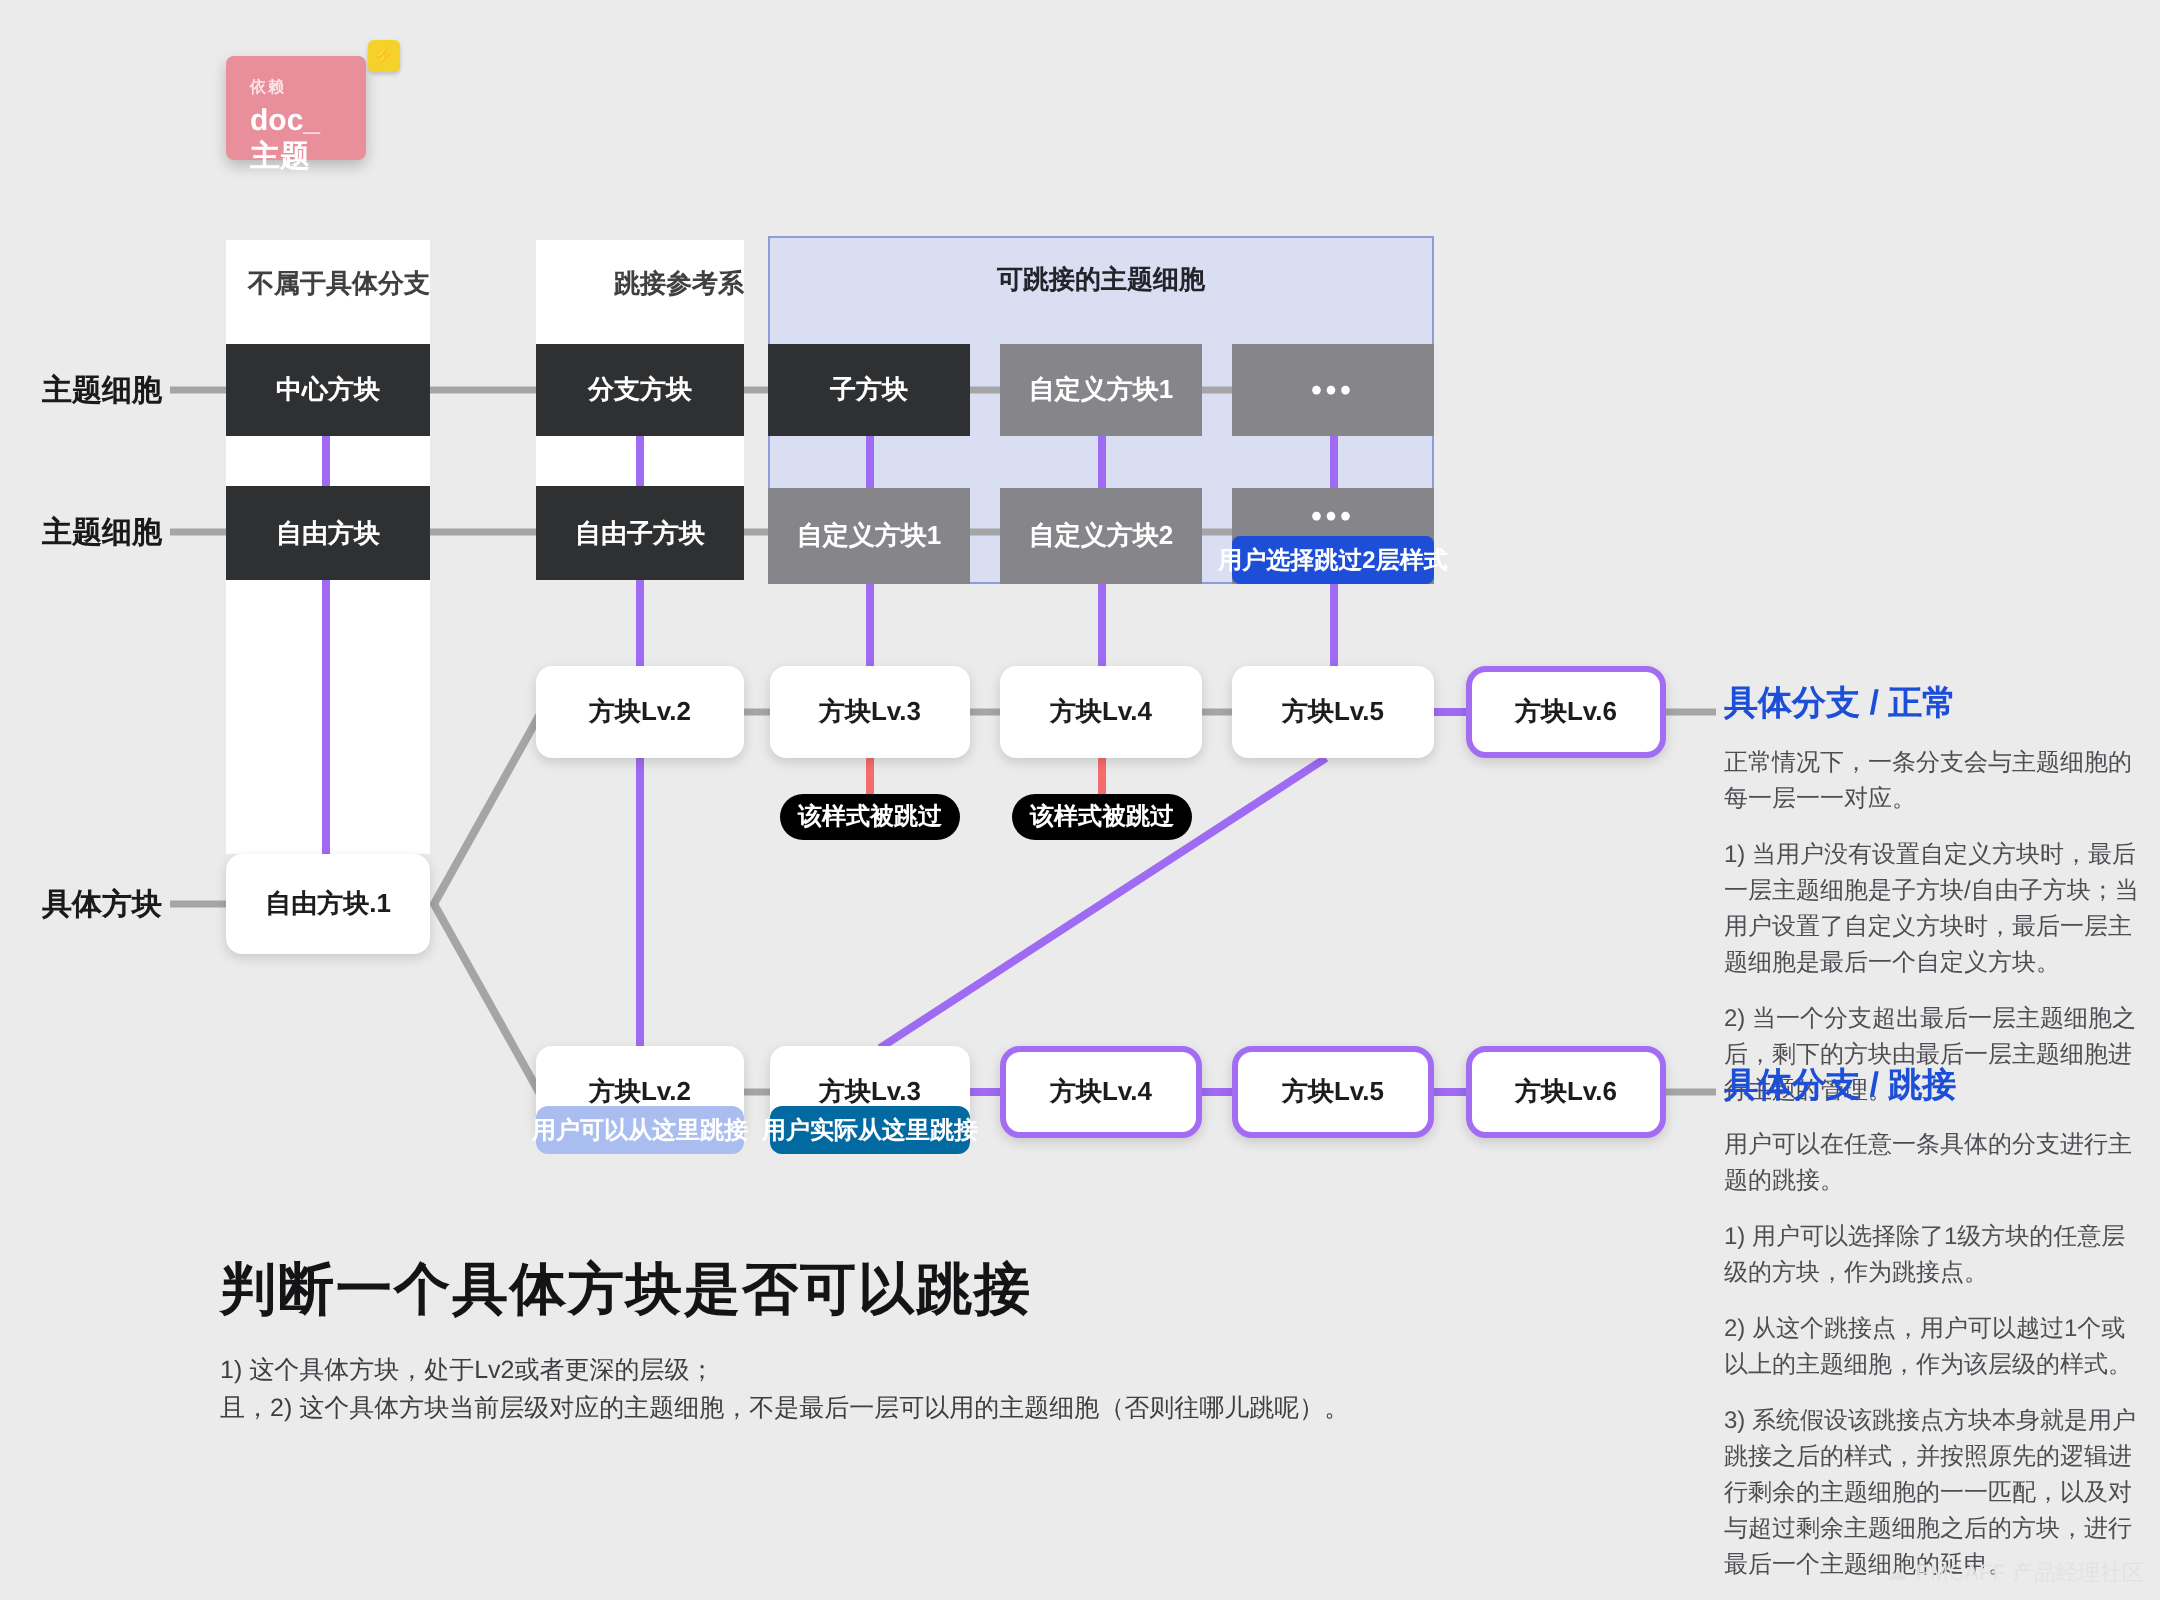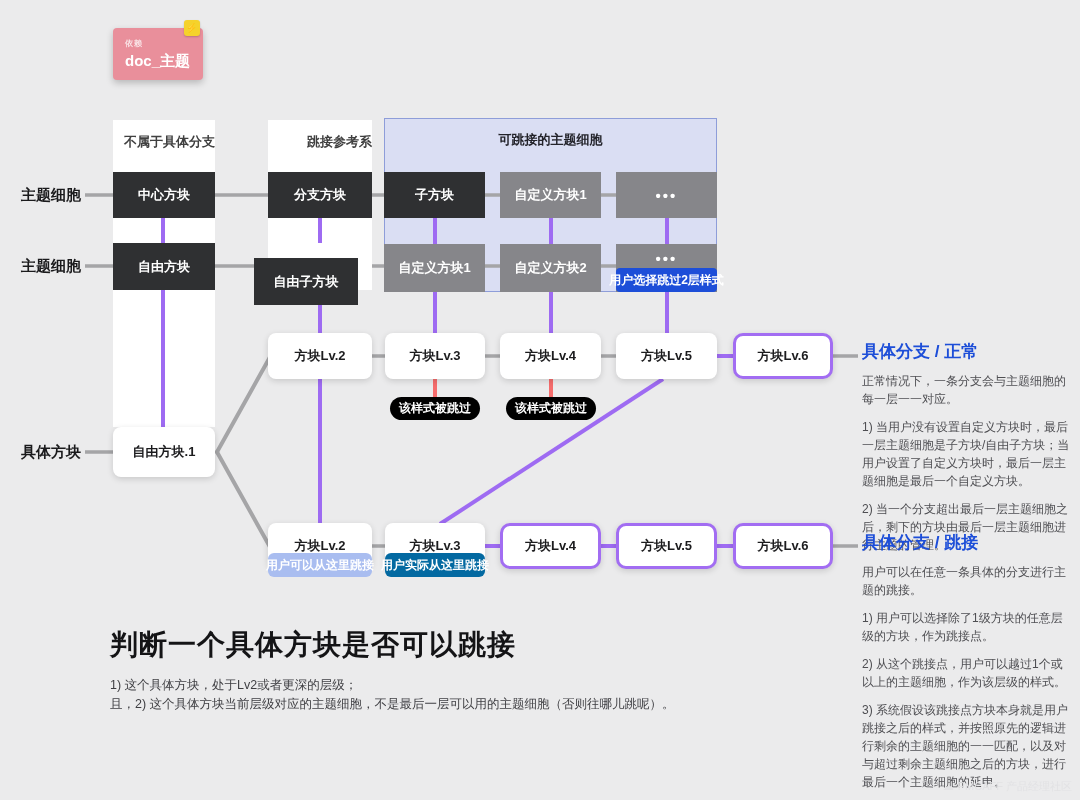--- a/index.html
+++ b/index.html
@@ -107,21 +107,21 @@
         <line x1="601" y1="546" x2="616" y2="546"></line>
       <line x1="717" y1="546" x2="733" y2="546"></line>
     </g>
 
     <g stroke="#f56c6c" stroke-width="4" fill="none">
       <line x1="435" y1="379" x2="435" y2="399"></line>
       <line x1="551" y1="379" x2="551" y2="399"></line>
     </g>
   </svg>
 
-  <div class="abs sticky" style="left:113px; top:28px; width:90px; height:52px;">
+  <div class="abs sticky" style="left:113px; top:28px; width:70px; height:52px;">
     <span class="tag">依赖</span>
     <span class="title">doc_主题</span>
   </div>
   <div class="abs bolt" style="left:184px; top:20px; width:16px; height:16px;">⚡</div>
 
   <div class="abs col-header" style="left:113px; top:133px; width:102px;">不属于具体分支</div>
   <div class="abs col-header" style="left:268px; top:133px; width:104px;font-family:Liberation Serif, serif;">跳接参考系</div>
   <div class="abs panel-title" style="left:384px; top:131px; width:333px;">可跳接的主题细胞</div>
 
   <div class="abs side-label" style="left:21px; top:186px;">主题细胞</div>
@@ -130,21 +130,21 @@
 
   <div class="abs darkbox" style="left:113px; top:172px; width:102px; height:46px;">中心方块</div>
   <div class="abs darkbox" style="left:268px; top:172px; width:104px; height:46px;">分支方块</div>
   <div class="abs darkbox" style="left:384px; top:172px; width:101px; height:46px;">子方块</div>
   <div class="abs graybox" style="left:500px; top:172px; width:101px; height:46px;">自定义方块1</div>
   <div class="abs graybox" style="left:616px; top:172px; width:101px; height:46px;">
       <span class="dots">•••</span>
     </div>
 
   <div class="abs darkbox" style="left:113px; top:243px; width:102px; height:47px;">自由方块</div>
-  <div class="abs darkbox" style="left:254px; top:243px; width:104px; height:47px;margin-top:15px;">自由子方块</div>
+  <div class="abs darkbox" style="left:268px; top:243px; width:104px; height:47px;">自由子方块</div>
   <div class="abs graybox" style="left:384px; top:244px; width:101px; height:48px;">自定义方块1</div>
   <div class="abs graybox" style="left:500px; top:244px; width:101px; height:48px;">自定义方块2</div>
   <div class="abs graybox" style="left:616px; top:244px; width:101px; height:48px; align-items:flex-start; padding-top:6px;">
       <span class="dots">•••</span>
     </div>
   <div class="abs badge badge-blue" style="left:616px; top:268px; width:101px; height:24px;">用户选择跳过2层样式</div>
 
   <div class="abs lvbox" style="left:113px; top:427px; width:102px; height:50px;">自由方块.1</div>
 
   <div class="abs lvbox" style="left:268px; top:333px; width:104px; height:46px;">方块Lv.2</div>

